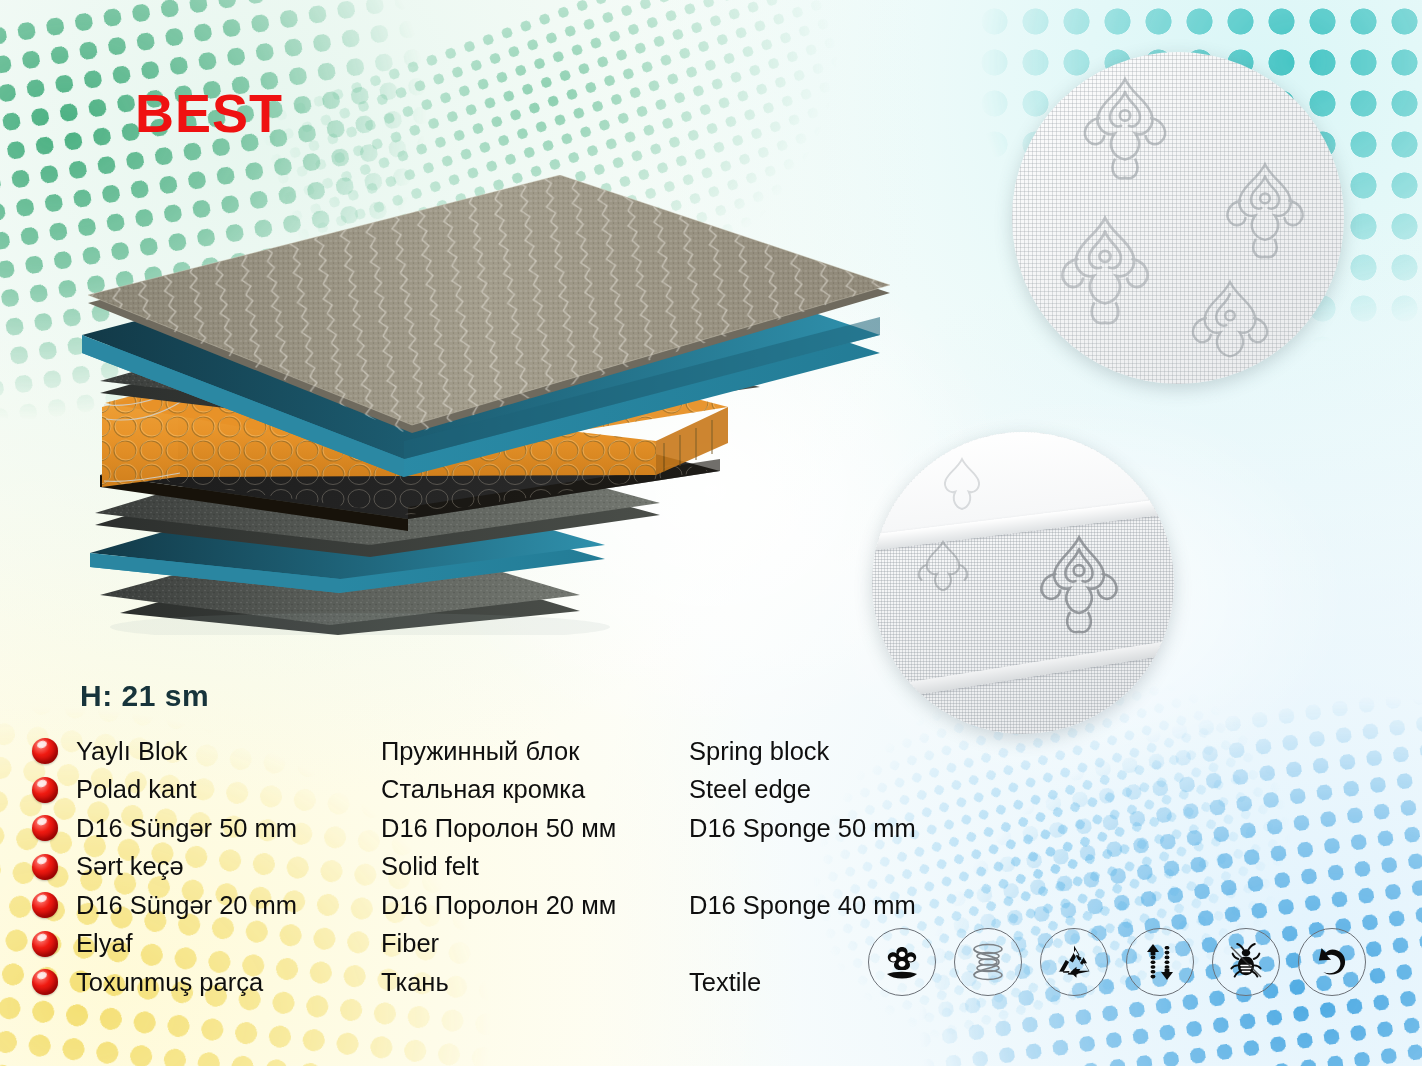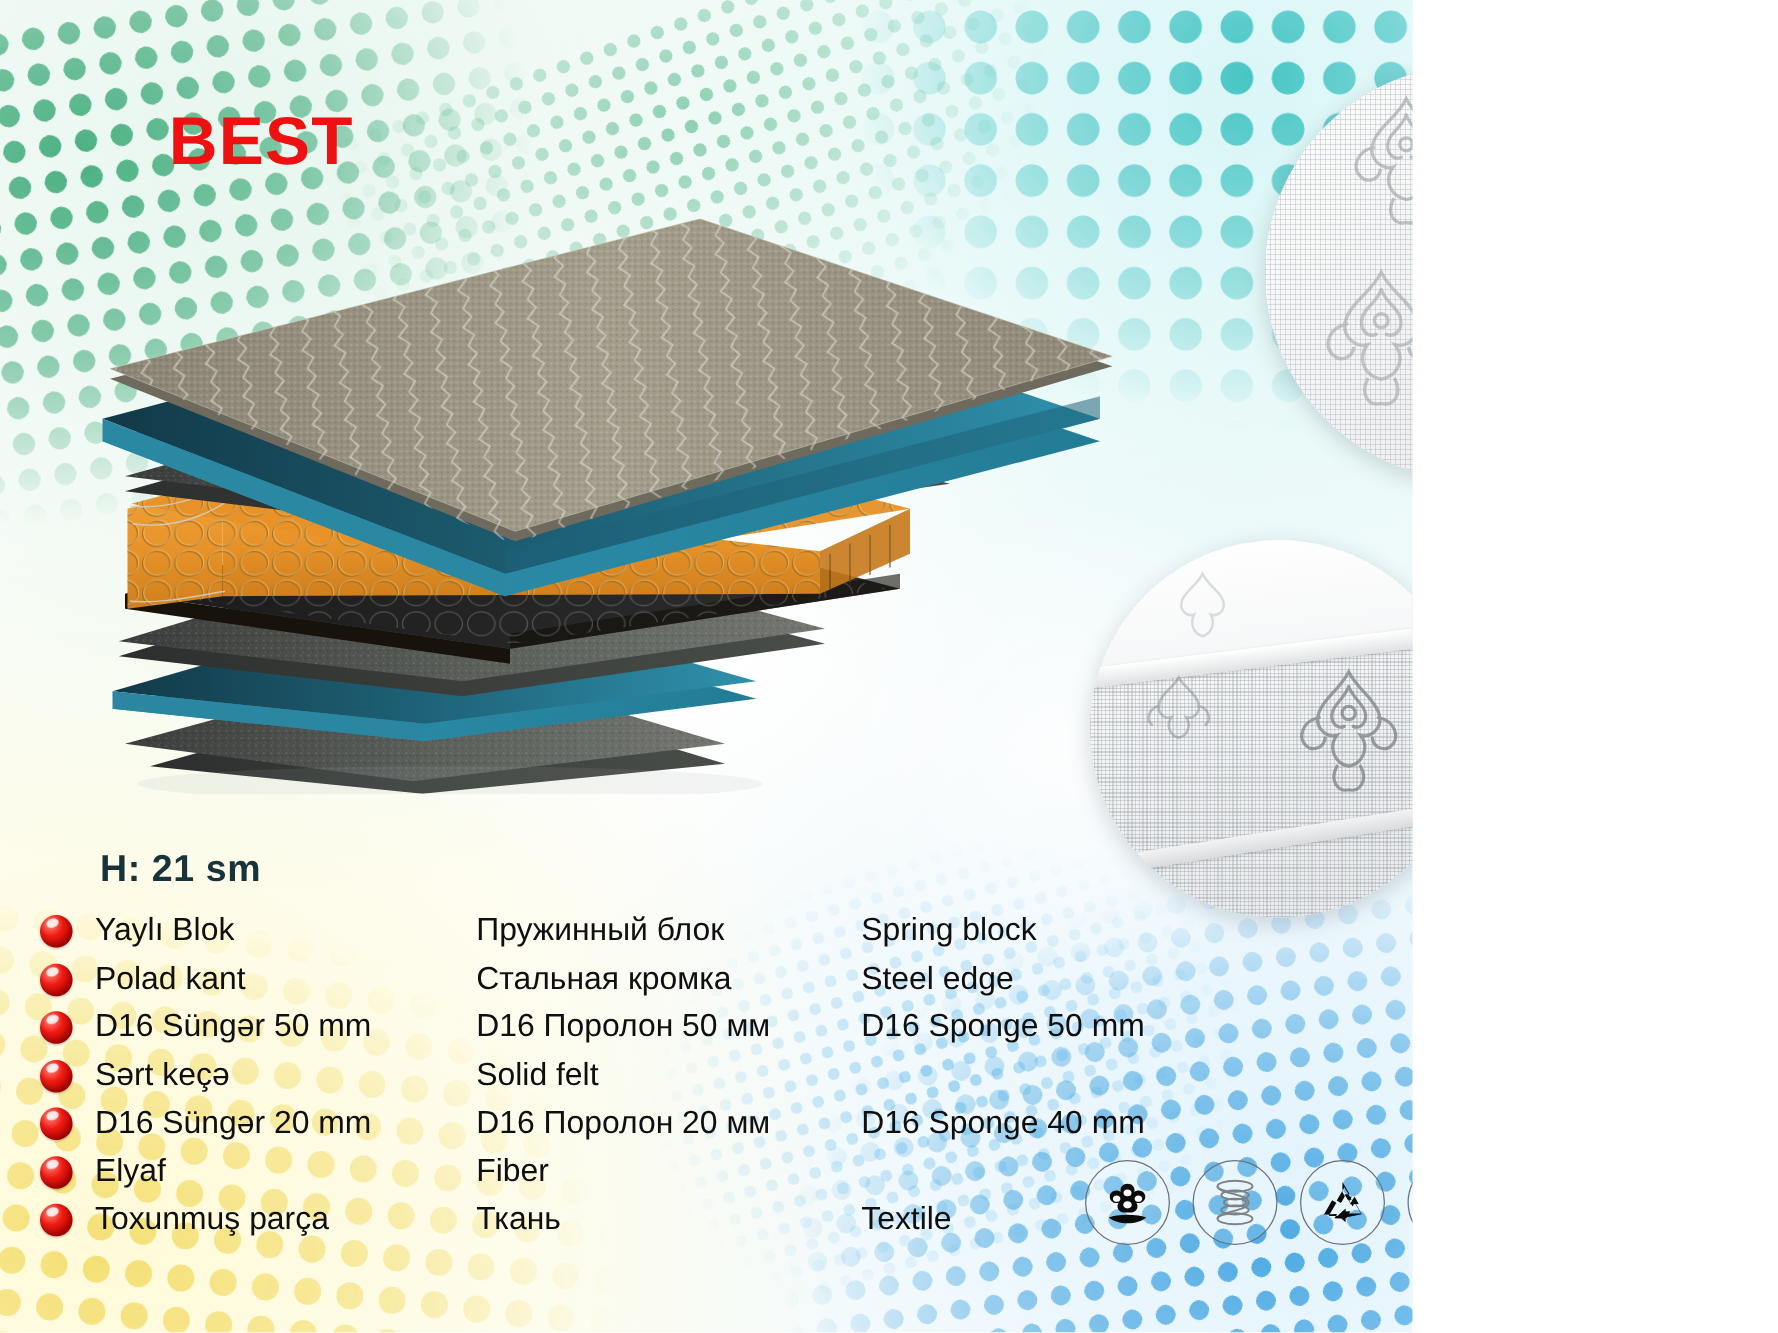--- a/index.html
+++ b/index.html
@@ -2,21 +2,21 @@
 <html><head>
 <meta charset="utf-8">
 <style>
   html,body{margin:0;padding:0;}
   body{
     width:1422px;height:1066px;overflow:hidden;
     font-family:"Liberation Sans", sans-serif;
     background:#ffffff;
   }
   #poster{
-    position:relative;width:1130px;height:1066px;overflow:hidden;
+    position:relative;width:1422px;height:1066px;overflow:hidden;
     background:
       radial-gradient(circle at 18% 12%, rgba(230,246,238,.95) 0%, rgba(255,255,255,0) 45%),
       radial-gradient(circle at 8% 92%, rgba(255,250,214,.95) 0%, rgba(255,255,255,0) 42%),
       radial-gradient(circle at 92% 88%, rgba(226,243,253,.95) 0%, rgba(255,255,255,0) 45%),
       radial-gradient(circle at 88% 8%, rgba(214,245,246,.9) 0%, rgba(255,255,255,0) 40%),
       #fdfefc;
     text-decoration: underline;
   }
 
   
@@ -118,21 +118,21 @@
     background:linear-gradient(180deg,#ffffff 0%,#f6f7f8 100%);
     box-shadow:0 1px 3px rgba(90,100,110,.25);
   }
 
   
   #height-label{
     position:absolute;left:80px;top:679px;
     font-size:30px;font-weight:bold;color:#17343b;letter-spacing:.5px;
   }
   #specs{position:absolute;left:32px;top:732px;width:1000px;}
-  .spec-row{display:flex;align-items:flex-start;height:38.5px;}
+  .spec-row{display:flex;align-items:center;height:38.5px;}
   .bullet{
     width:26px;height:26px;border-radius:50%;flex:0 0 26px;
     background:radial-gradient(circle at 33% 28%, #ff8a82 0%, #f01b12 38%, #c00604 78%, #8c0402 100%);
     box-shadow:inset -2px -3px 5px rgba(110,0,0,.55), 0 1px 2px rgba(0,0,0,.25);
     position:relative;
   }
   .bullet::after{
     content:"";position:absolute;left:5px;top:3px;width:10px;height:7px;
     border-radius:50%;background:rgba(255,255,255,.85);
     transform:rotate(-18deg);filter:blur(.4px);

